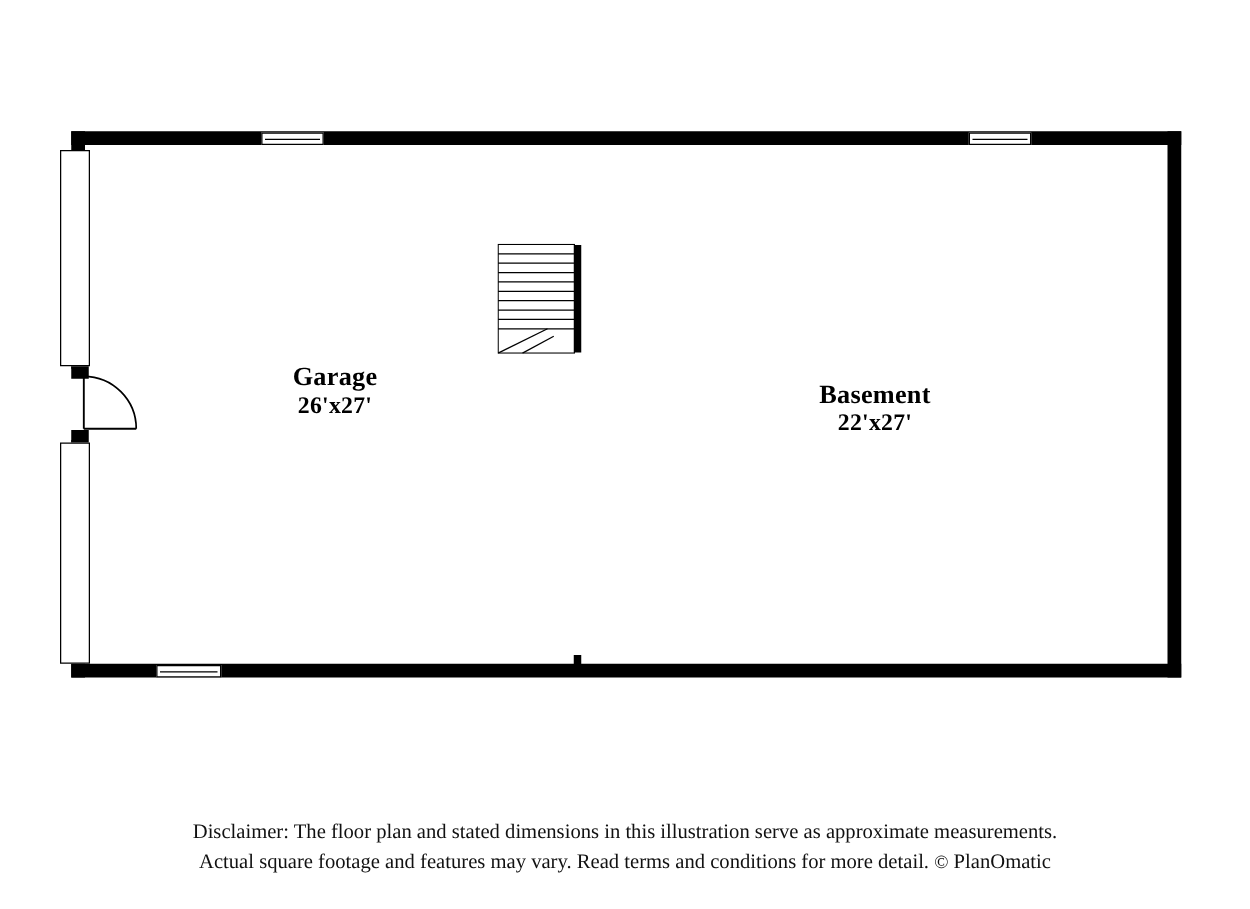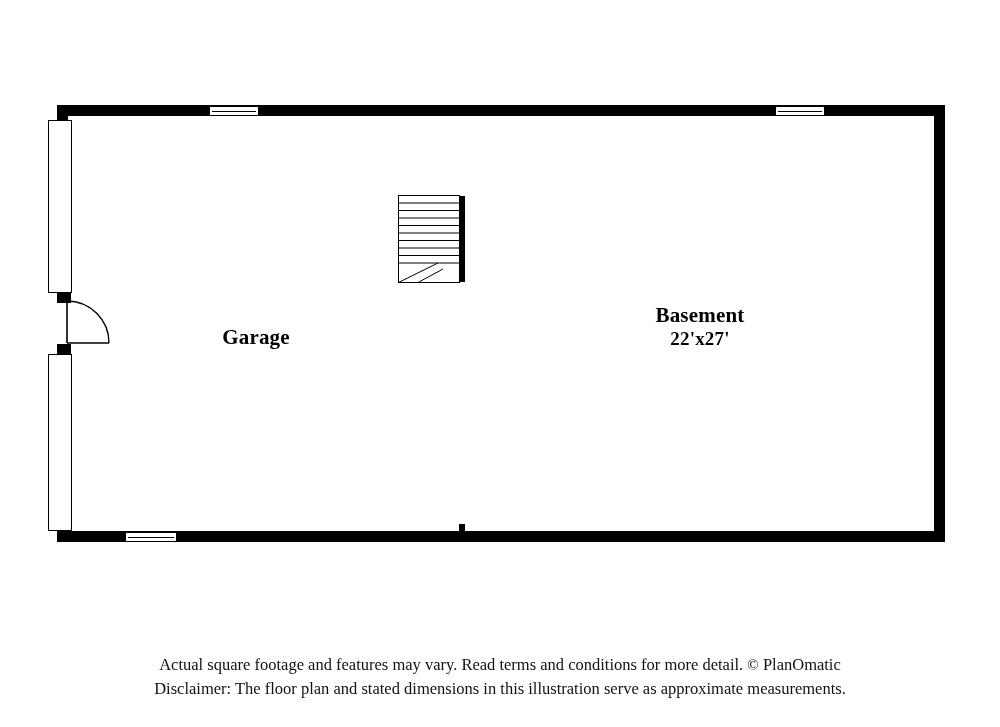--- a/index.html
+++ b/index.html
@@ -184,24 +184,23 @@
   .room-label .room-name {
     display: block;
     font-size: 21px;
   }
   .room-label .room-dims {
     display: block;
     font-size: 19px;
   }
 
   .label-garage {
-    left: 176px;
+    left: 188px;
     top: 290px;
     width: 160px;
-    margin-top: 36px;
   }
   .label-basement {
     left: 620px;
     top: 304px;
     width: 160px;
   }
 
   
   .disclaimer {
     position: absolute;
@@ -260,25 +259,26 @@
     <line x1="0.5" y1="53" x2="61.5" y2="53" stroke="#000000" stroke-width="1"></line>
     <line x1="0.5" y1="60.5" x2="61.5" y2="60.5" stroke="#000000" stroke-width="1"></line>
     <line x1="0.5" y1="68" x2="61.5" y2="68" stroke="#000000" stroke-width="1"></line>
 
     <line x1="0.5" y1="87.5" x2="40" y2="68" stroke="#000000" stroke-width="1"></line>
     <line x1="20" y1="87.5" x2="45" y2="74" stroke="#000000" stroke-width="1"></line>
   </svg>
 
   <div class="room-label label-garage">
     <span class="room-name">Garage</span>
+    <span class="room-dims">26'x27'</span>
   </div>
 
   <div class="room-label label-basement">
     <span class="room-name">Basement</span>
     <span class="room-dims">22'x27'</span>
   </div>
 
 </div>
 
 <div class="disclaimer">
+  <span class="line">Disclaimer: The floor plan and stated dimensions in this illustration serve as approximate measurements.</span>
   <span class="line"><span>Actual square footage and features may vary. Read terms and conditions for more detail. </span><span class="copyright-mark">©</span><span> PlanOmatic</span></span>
-  <span class="line">Disclaimer: The floor plan and stated dimensions in this illustration serve as approximate measurements.</span>
 </div>
 
 </body></html>

